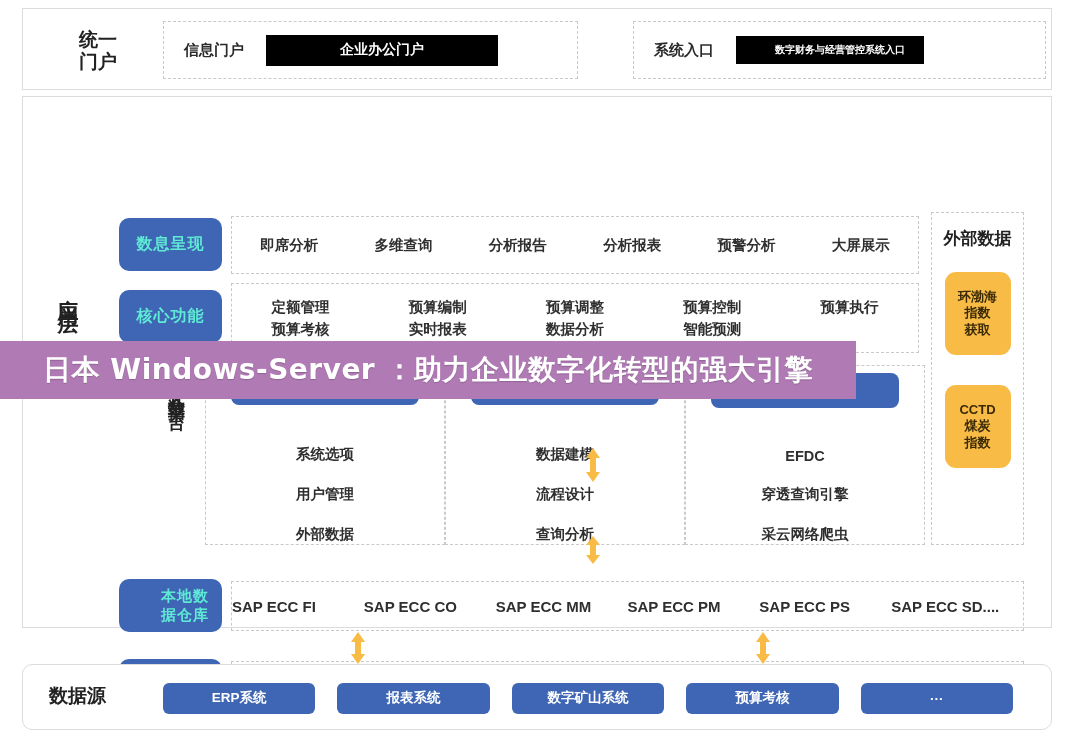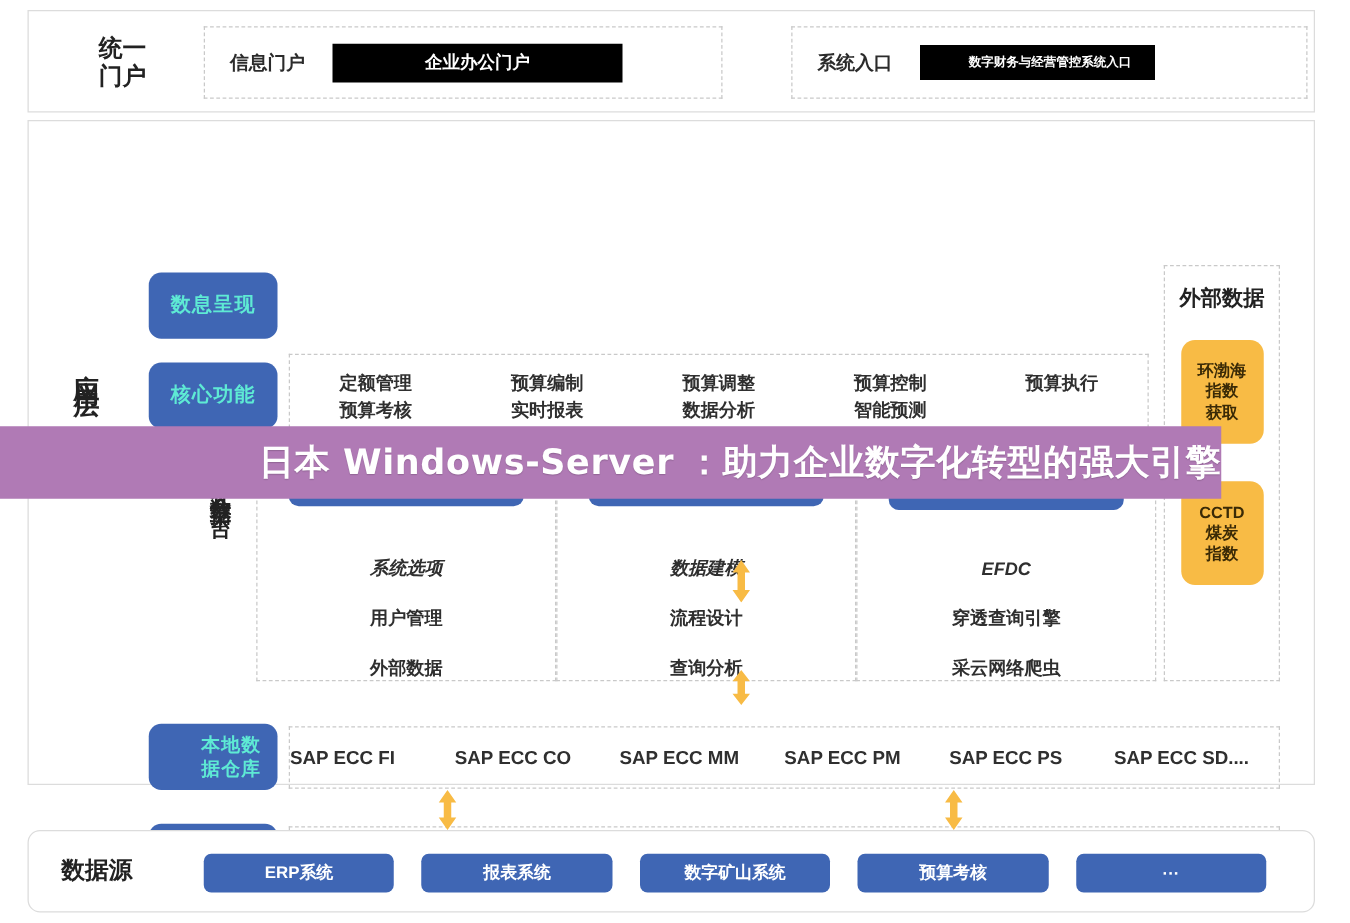--- a/index.html
+++ b/index.html
@@ -196,21 +196,21 @@
     display: flex; align-items: center; justify-content: center;
     letter-spacing: 1px;
   }
   .plat-item {
     margin-top: 21px;
     font-size: 14.5px;
     font-weight: 600;
     color: #2f2f2f;
     white-space: nowrap;
   }
-  .plat-item.first { margin-top: 40px; font-style: italic; }
+  .plat-item.first { margin-top: 40px; }
 
   
   #external-col {
     position: absolute;
     left: 908px; top: 115px;
     width: 93px; height: 333px;
     border: 1px dashed #c9c9c9;
     box-sizing: border-box;
     display: flex; flex-direction: column; align-items: center;
   }
@@ -295,27 +295,26 @@
     position: absolute;
     width: 16px;
     z-index: 3;
   }
   .arrow-updown svg { display: block; }
 
   
   #banner {
     position: absolute;
     left: 0; top: 341px;
-    width: 964px; height: 58px;
+    width: 856px; height: 58px;
     background: #b07ab5;
     display: flex;
     align-items: center;
-    justify-content: flex-end;
+    justify-content: center;
     z-index: 20;
-    padding-left: 13px;
   }
   #banner-text {
     color: #ffffff;
     font-size: 28px;
     font-weight: 700;
     letter-spacing: 0.5px;
     white-space: nowrap;
     text-shadow: 0 1px 1px rgba(0,0,0,0.18);
     font-family: "DejaVu Sans", sans-serif;
   }
@@ -343,20 +342,28 @@
       <span class="group-label">系统入口</span>
       <div class="blue-btn" id="portal-btn-2">数字财务与经营管控系统入口</div>
     </div>
   </div>
 
   <div class="panel" id="app-panel">
 
     <div class="layer-title">应用层</div>
 
     <div class="round-blue" id="tag-presentation">数息呈现</div>
+    <div id="row-presentation">
+      <div class="cell">即席分析</div>
+      <div class="cell">多维查询</div>
+      <div class="cell">分析报告</div>
+      <div class="cell">分析报表</div>
+      <div class="cell">预警分析</div>
+      <div class="cell">大屏展示</div>
+    </div>
 
     <div class="round-blue" id="tag-core">核心功能</div>
     <div id="row-core">
       <div class="cell-line">
         <div class="cell">定额管理</div>
         <div class="cell">预算编制</div>
         <div class="cell">预算调整</div>
         <div class="cell">预算控制</div>
         <div class="cell">预算执行</div>
       </div>

